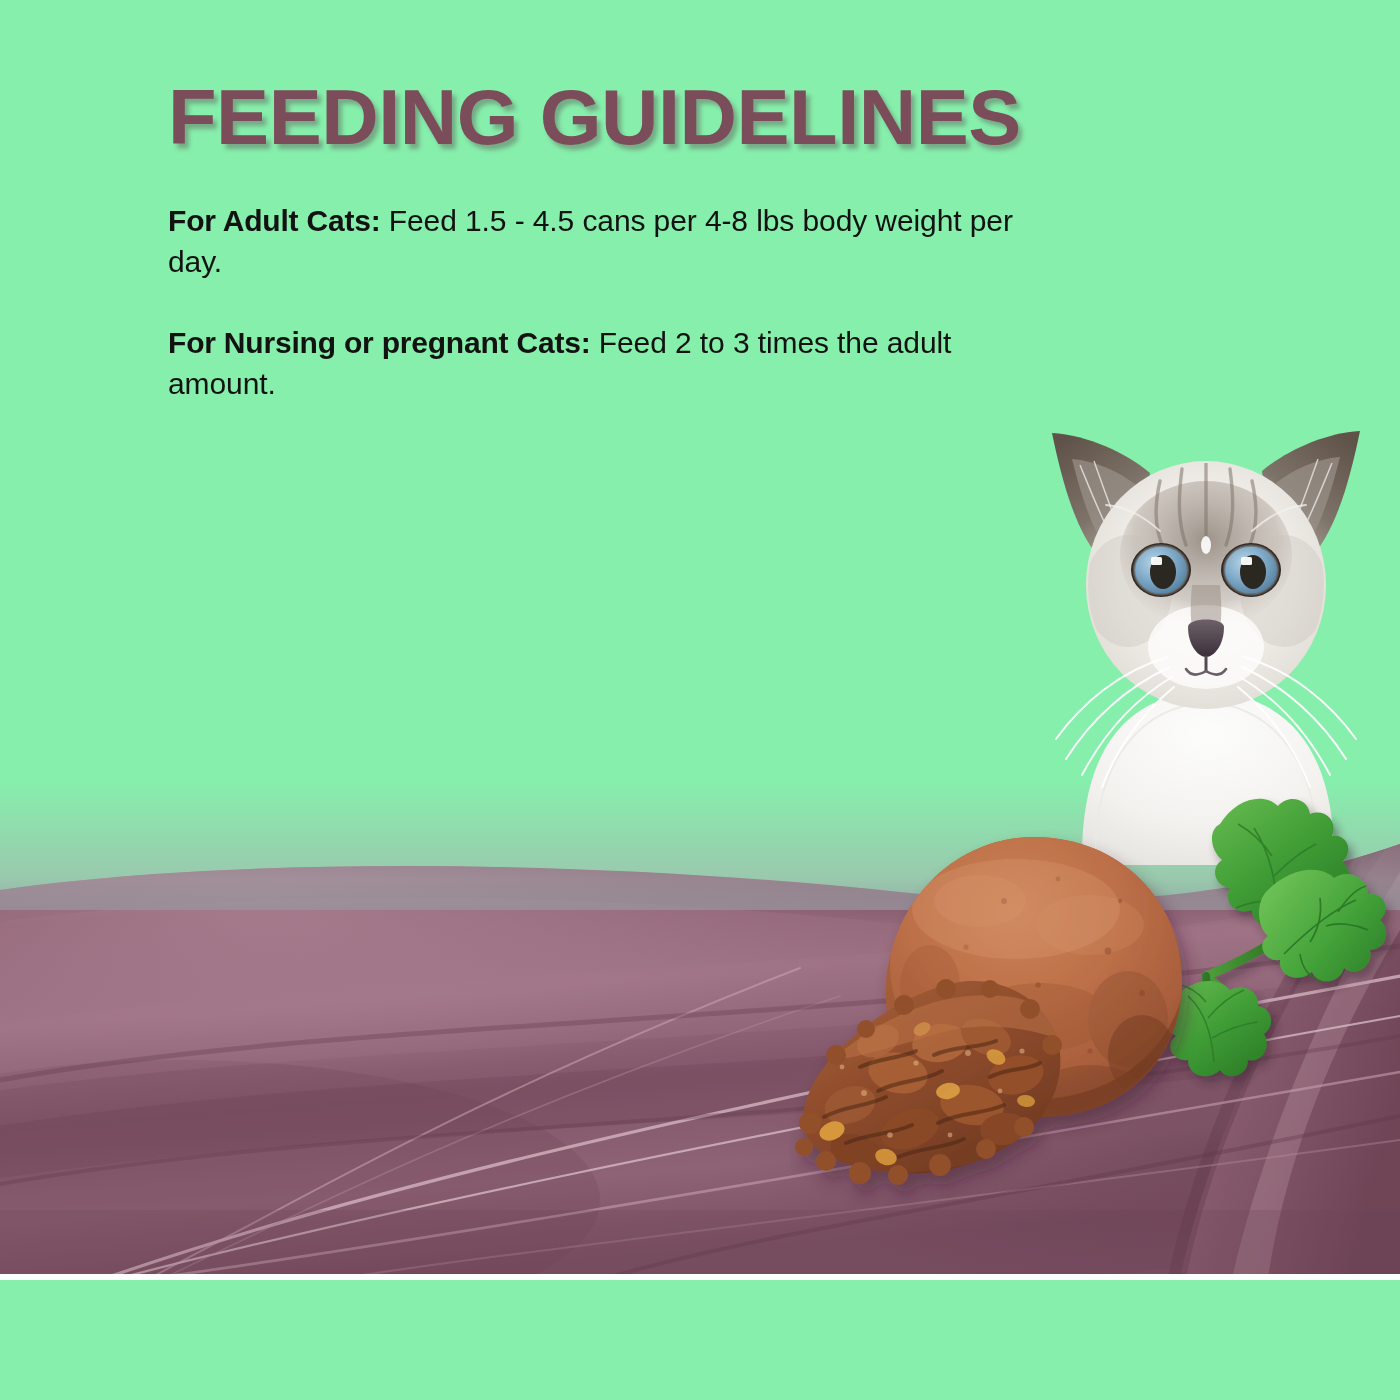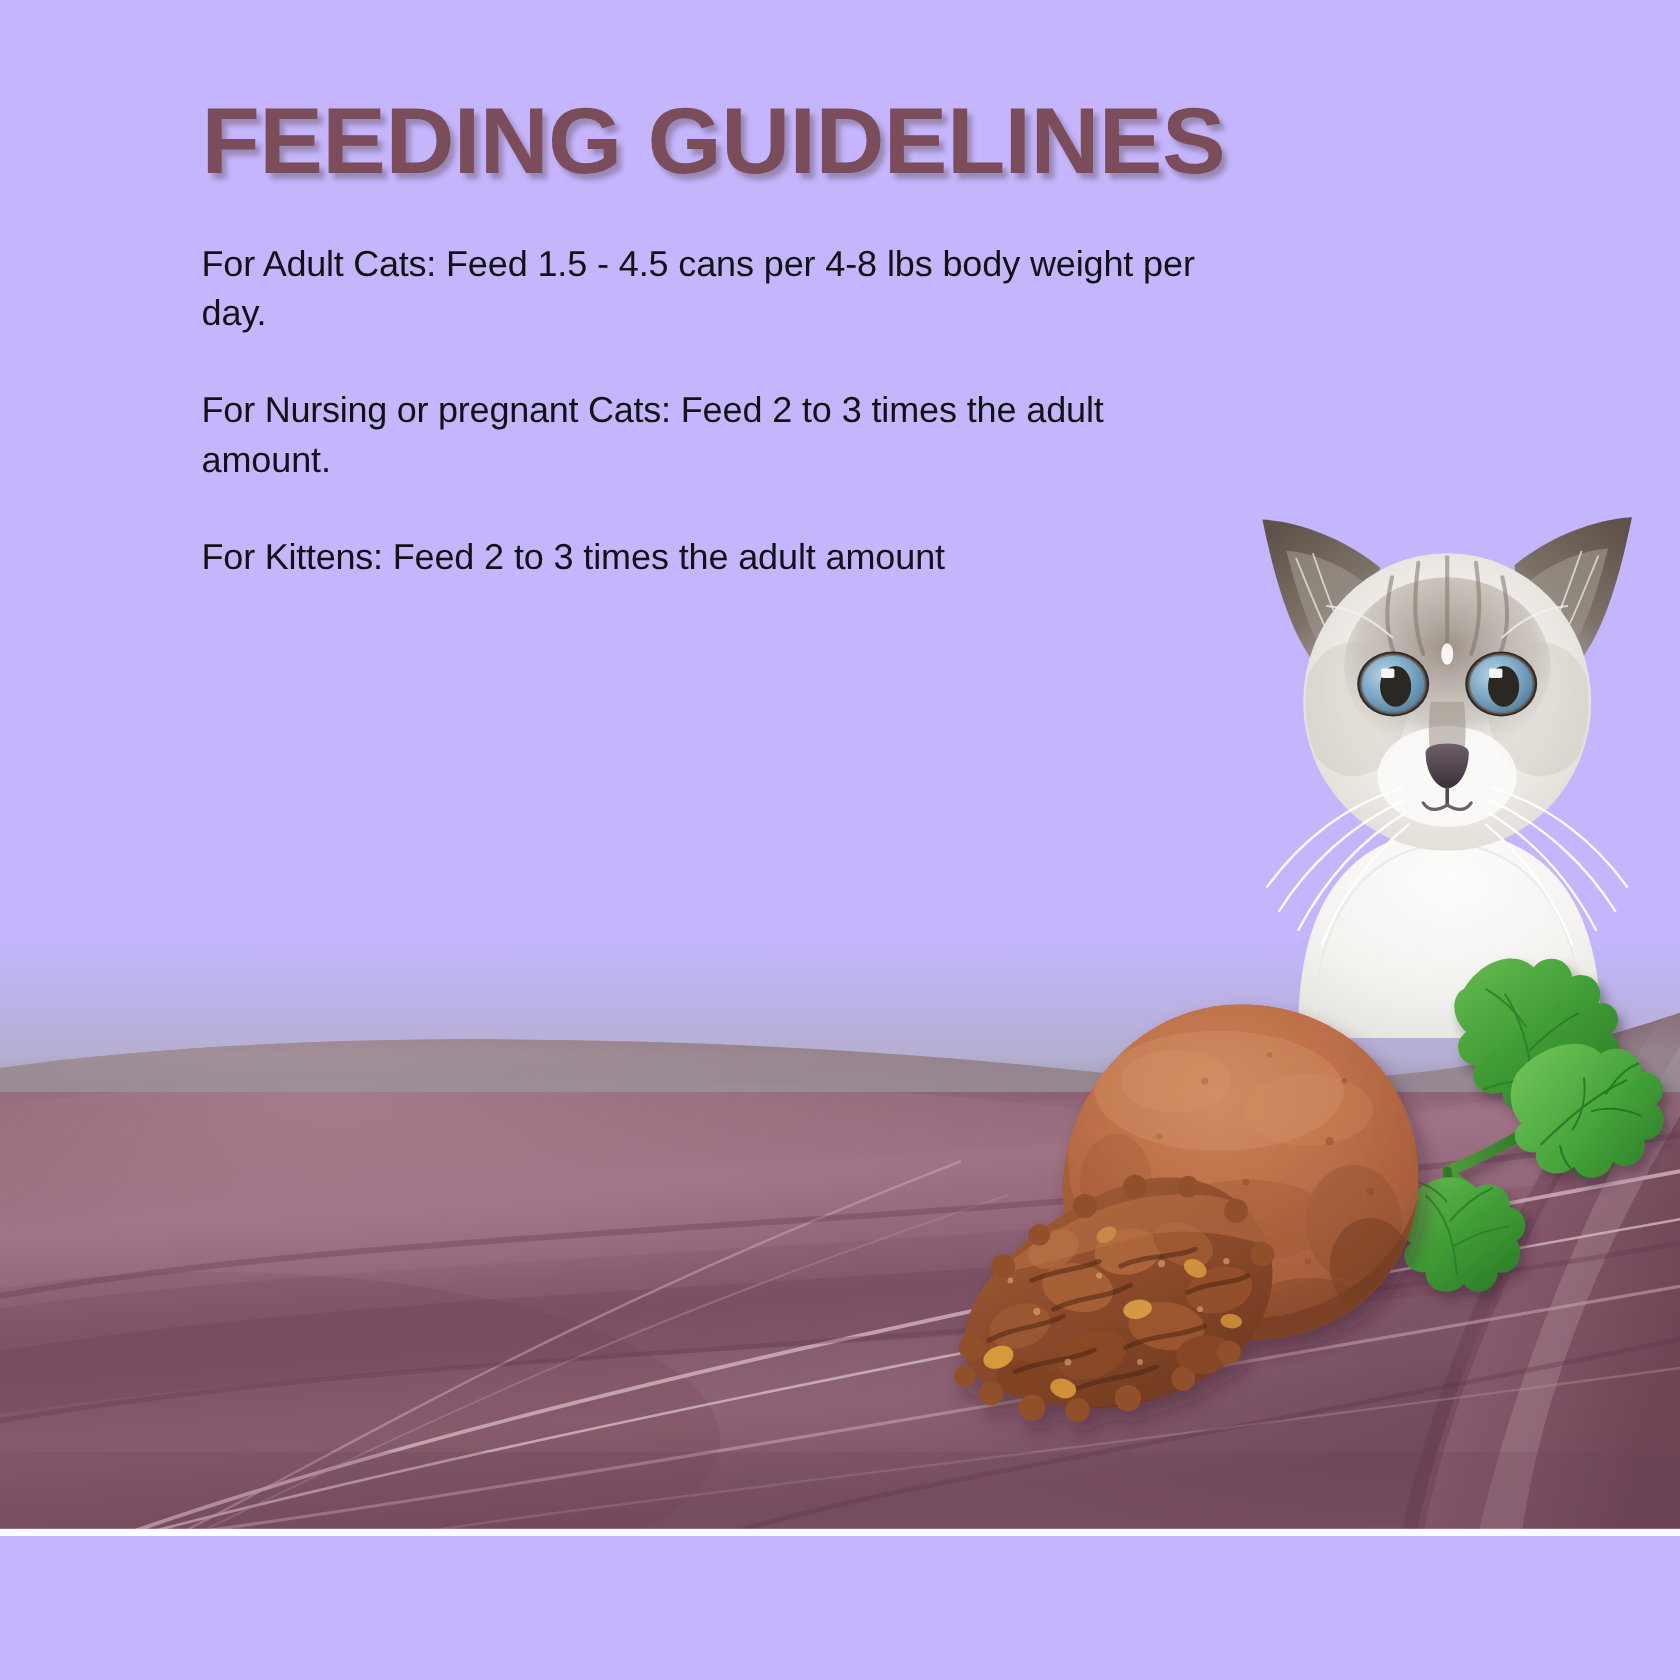--- a/index.html
+++ b/index.html
@@ -6,21 +6,21 @@
   * { margin:0; padding:0; box-sizing:border-box; }
   html,body{ background:#ffffff; }
   body{
     width:1400px; height:1400px;
     font-family:"Liberation Sans", sans-serif;
     overflow:hidden; position:relative;
   }
   .page{
     position:relative;
     width:1400px; height:1400px;
-    background:#c4b5fd;
+    background:#86efac;
     overflow:hidden;
   }
 
   
   .title{
     position:absolute;
     left:168px; top:78px;
     font-size:78px;
     font-weight:700;
     letter-spacing:-0.5px;
@@ -39,21 +39,21 @@
     position:absolute;
     left:168px; top:200px;
     width:860px;
     color:#121212;
     font-size:30px;
     line-height:41px;
     letter-spacing:-0.1px;
   }
   .para{ margin-bottom:40px; }
   .para:last-child{ margin-bottom:0; }
-  .para b{ font-weight:400; letter-spacing:-0.2px; }
+  .para b{ font-weight:700; letter-spacing:-0.2px; }
   .para .rest{ font-weight:400; }
   .para.plain{ font-weight:400; }
 
   
   .drape-wrap{
     position:absolute;
     left:0; top:780px;
     width:1400px; height:500px;
     overflow:hidden;
   }
@@ -505,20 +505,17 @@
   <div class="copy">
 
     <div class="para">
       <b>For Adult Cats:</b><span class="rest"> Feed 1.5 - 4.5 cans per 4-8 lbs body weight per day.</span>
     </div>
 
     <div class="para">
       <b>For Nursing or pregnant Cats:</b><span class="rest"> Feed 2 to 3 times the adult amount.</span>
     </div>
 
-    <div class="para">
-      <b>For Kittens:</b><span class="rest"> Feed 2 to 3 times the adult amount</span>
-    </div>
 
 
   </div>
 
 </div>
 
 </body></html>

